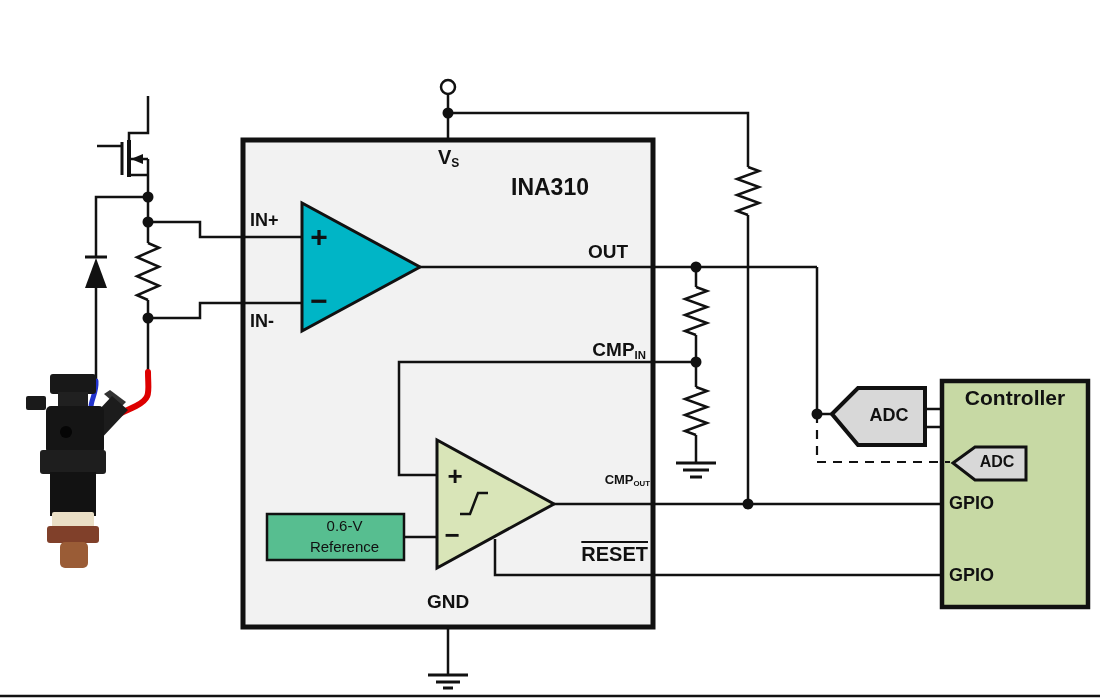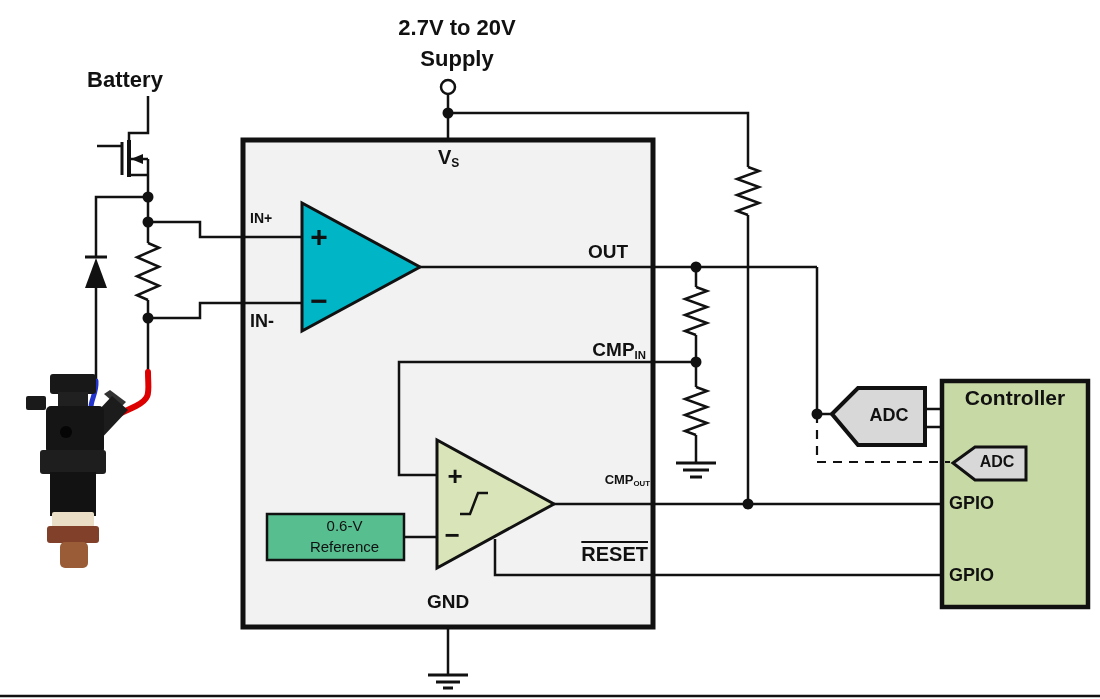--- a/index.html
+++ b/index.html
@@ -147,35 +147,31 @@
       <rect x="40" y="450" width="66" height="24" rx="3" fill="#1e1e1e"></rect>
       <rect x="50" y="472" width="46" height="44" fill="#121212"></rect>
       <rect x="52" y="512" width="42" height="16" rx="2" fill="#EADFC6"></rect>
       <rect x="47" y="526" width="52" height="17" rx="3" fill="#80402A"></rect>
       <rect x="60" y="542" width="28" height="26" rx="5" fill="#9A5C36"></rect>
     </g>
 
     <line class="wire" x1="0" y1="696" x2="1100" y2="696"></line>
   </svg>
 
-  <div class="lbl center" style="left:377px;top:12px;width:160px;font-size:22px;line-height:31px;">
-    <span>2.7V to 20V</span><br>
-    <span>Supply</span>
-  </div>
-
-  <div class="lbl center" style="left:58px;top:67px;width:134px;font-size:22px;">
-    <span>Battery</span>
-  </div>
-
+
+
+  <div class="lbl center" style="left:480px;top:174px;width:140px;font-size:23px;">
+    <span>INA310</span>
+  </div>
 
   <div class="lbl" style="left:438px;top:146px;font-size:20px;">
     <span>V</span><sub class="pinsub">S</sub>
   </div>
 
-  <div class="lbl" style="left:250px;top:210px;font-size:14px;">
+  <div class="lbl" style="left:250px;top:210px;font-size:18px;">
     <span>IN+</span>
   </div>
 
   <div class="lbl" style="left:250px;top:271px;font-size:18px;margin-top:40px;">
     <span>IN-</span>
   </div>
 
   <div class="lbl right" style="left:552px;top:241px;width:76px;font-size:19px;">
     <span>OUT</span>
   </div>

